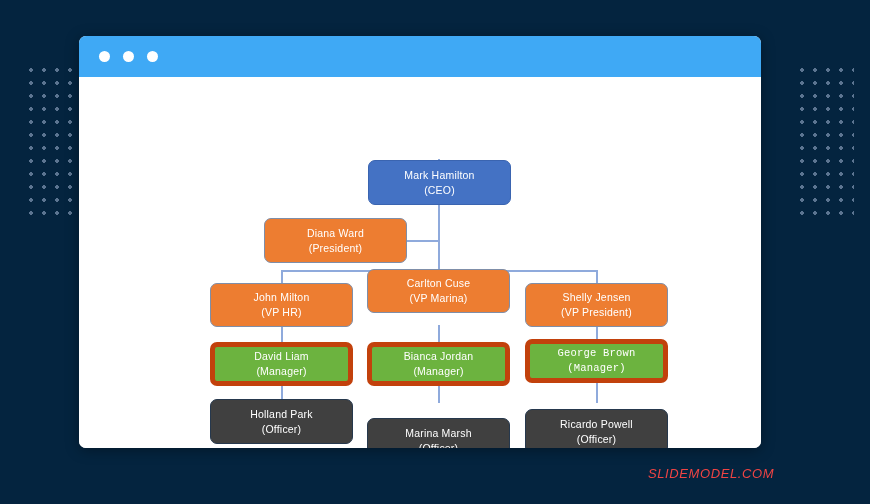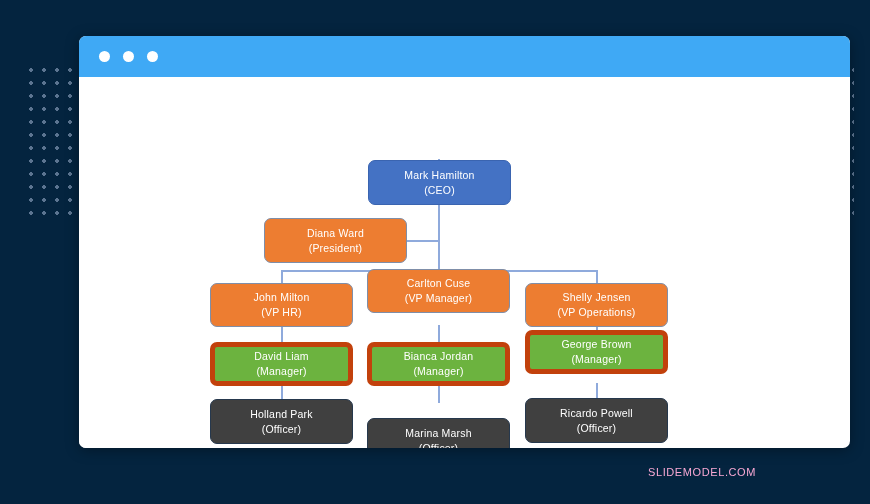--- a/index.html
+++ b/index.html
@@ -13,21 +13,21 @@
   .dotgrid{
     position:absolute;
     background-image:radial-gradient(circle 1.6px at 2px 2px,#5c7591 99%,transparent 100%);
     background-size:13px 13px;
   }
   #dots-left{left:29px;top:68px;width:54px;height:150px;}
   #dots-right{left:800px;top:68px;width:54px;height:150px;}
 
   
   .window{
-    position:absolute;left:79px;top:36px;width:771px;height:412px;
+    position:absolute;left:79px;top:36px;width:682px;height:412px;
     background:#ffffff;border-radius:7px;overflow:hidden;
     box-shadow:0 2px 14px rgba(0,0,0,.35);
   }
   .titlebar{
     height:41px;background:#3fa9f5;display:flex;align-items:center;padding-left:20px;gap:13px;
   }
   .dot{width:11px;height:11px;border-radius:50%;background:#ffffff;}
   .canvas{position:relative;width:714px;height:371px;background:#fff;}
 
   
@@ -44,21 +44,21 @@
   }
   .node .ttl{letter-spacing:.2px;}
   .node .sub{letter-spacing:.2px;}
   .ceo{background:#4472c4;border:1px solid #3a64b0;}
   .orange{background:#ed7d31;border:1px solid #7f8ea8;}
   .green{background:#6cb33f;border:5px solid #c2410c;}
   .black{background:#404040;border:1px solid #26384d;}
 
   .watermark{
     position:absolute;left:648px;top:466px;
-    color:#f9a8d4;font-size:11px;letter-spacing:.6px;
+    color:#ef4444;font-size:13px;letter-spacing:.6px;font-style:italic;
   }
 </style>
 </head>
 <body>
 
 <div class="dotgrid" id="dots-left"></div>
 <div class="dotgrid" id="dots-right"></div>
 
 <div class="window">
 
@@ -92,49 +92,49 @@
       <span class="ttl">Diana Ward</span>
       <span class="sub">(President)</span>
     </div>
 
     <div class="node orange" style="left:131px;top:206px;width:143px;height:44px;">
       <span class="ttl">John Milton</span>
       <span class="sub">(VP HR)</span>
     </div>
     <div class="node orange" style="left:288px;top:192px;width:143px;height:44px;">
       <span class="ttl">Carlton Cuse</span>
-      <span class="sub">(VP Manager)</span>
+      <span class="sub">(VP Marina)</span>
     </div>
     <div class="node orange" style="left:446px;top:206px;width:143px;height:44px;">
       <span class="ttl">Shelly Jensen</span>
-      <span class="sub">(VP Operations)</span>
+      <span class="sub">(VP President)</span>
     </div>
 
     <div class="node green" style="left:131px;top:265px;width:143px;height:44px;">
       <span class="ttl">David Liam</span>
       <span class="sub">(Manager)</span>
     </div>
     <div class="node green" style="left:288px;top:265px;width:143px;height:44px;">
       <span class="ttl">Bianca Jordan</span>
       <span class="sub">(Manager)</span>
     </div>
-    <div class="node green" style="left:446px;top:253px;width:143px;height:44px;">
+    <div class="node green" style="left:446px;top:262px;width:143px;height:44px;font-family:Liberation Mono, monospace;">
       <span class="ttl">George Brown</span>
       <span class="sub">(Manager)</span>
     </div>
 
     <div class="node black" style="left:131px;top:322px;width:143px;height:45px;">
       <span class="ttl">Holland Park</span>
       <span class="sub">(Officer)</span>
     </div>
     <div class="node black" style="left:288px;top:341px;width:143px;height:45px;">
       <span class="ttl">Marina Marsh</span>
       <span class="sub">(Officer)</span>
     </div>
-    <div class="node black" style="left:446px;top:321px;width:143px;height:45px;">
+    <div class="node black" style="left:446px;top:332px;width:143px;height:45px;">
       <span class="ttl">Ricardo Powell</span>
       <span class="sub">(Officer)</span>
     </div>
 
   </div>
 </div>
 
 <div class="watermark">SLIDEMODEL.COM</div>
 
 </body></html>

